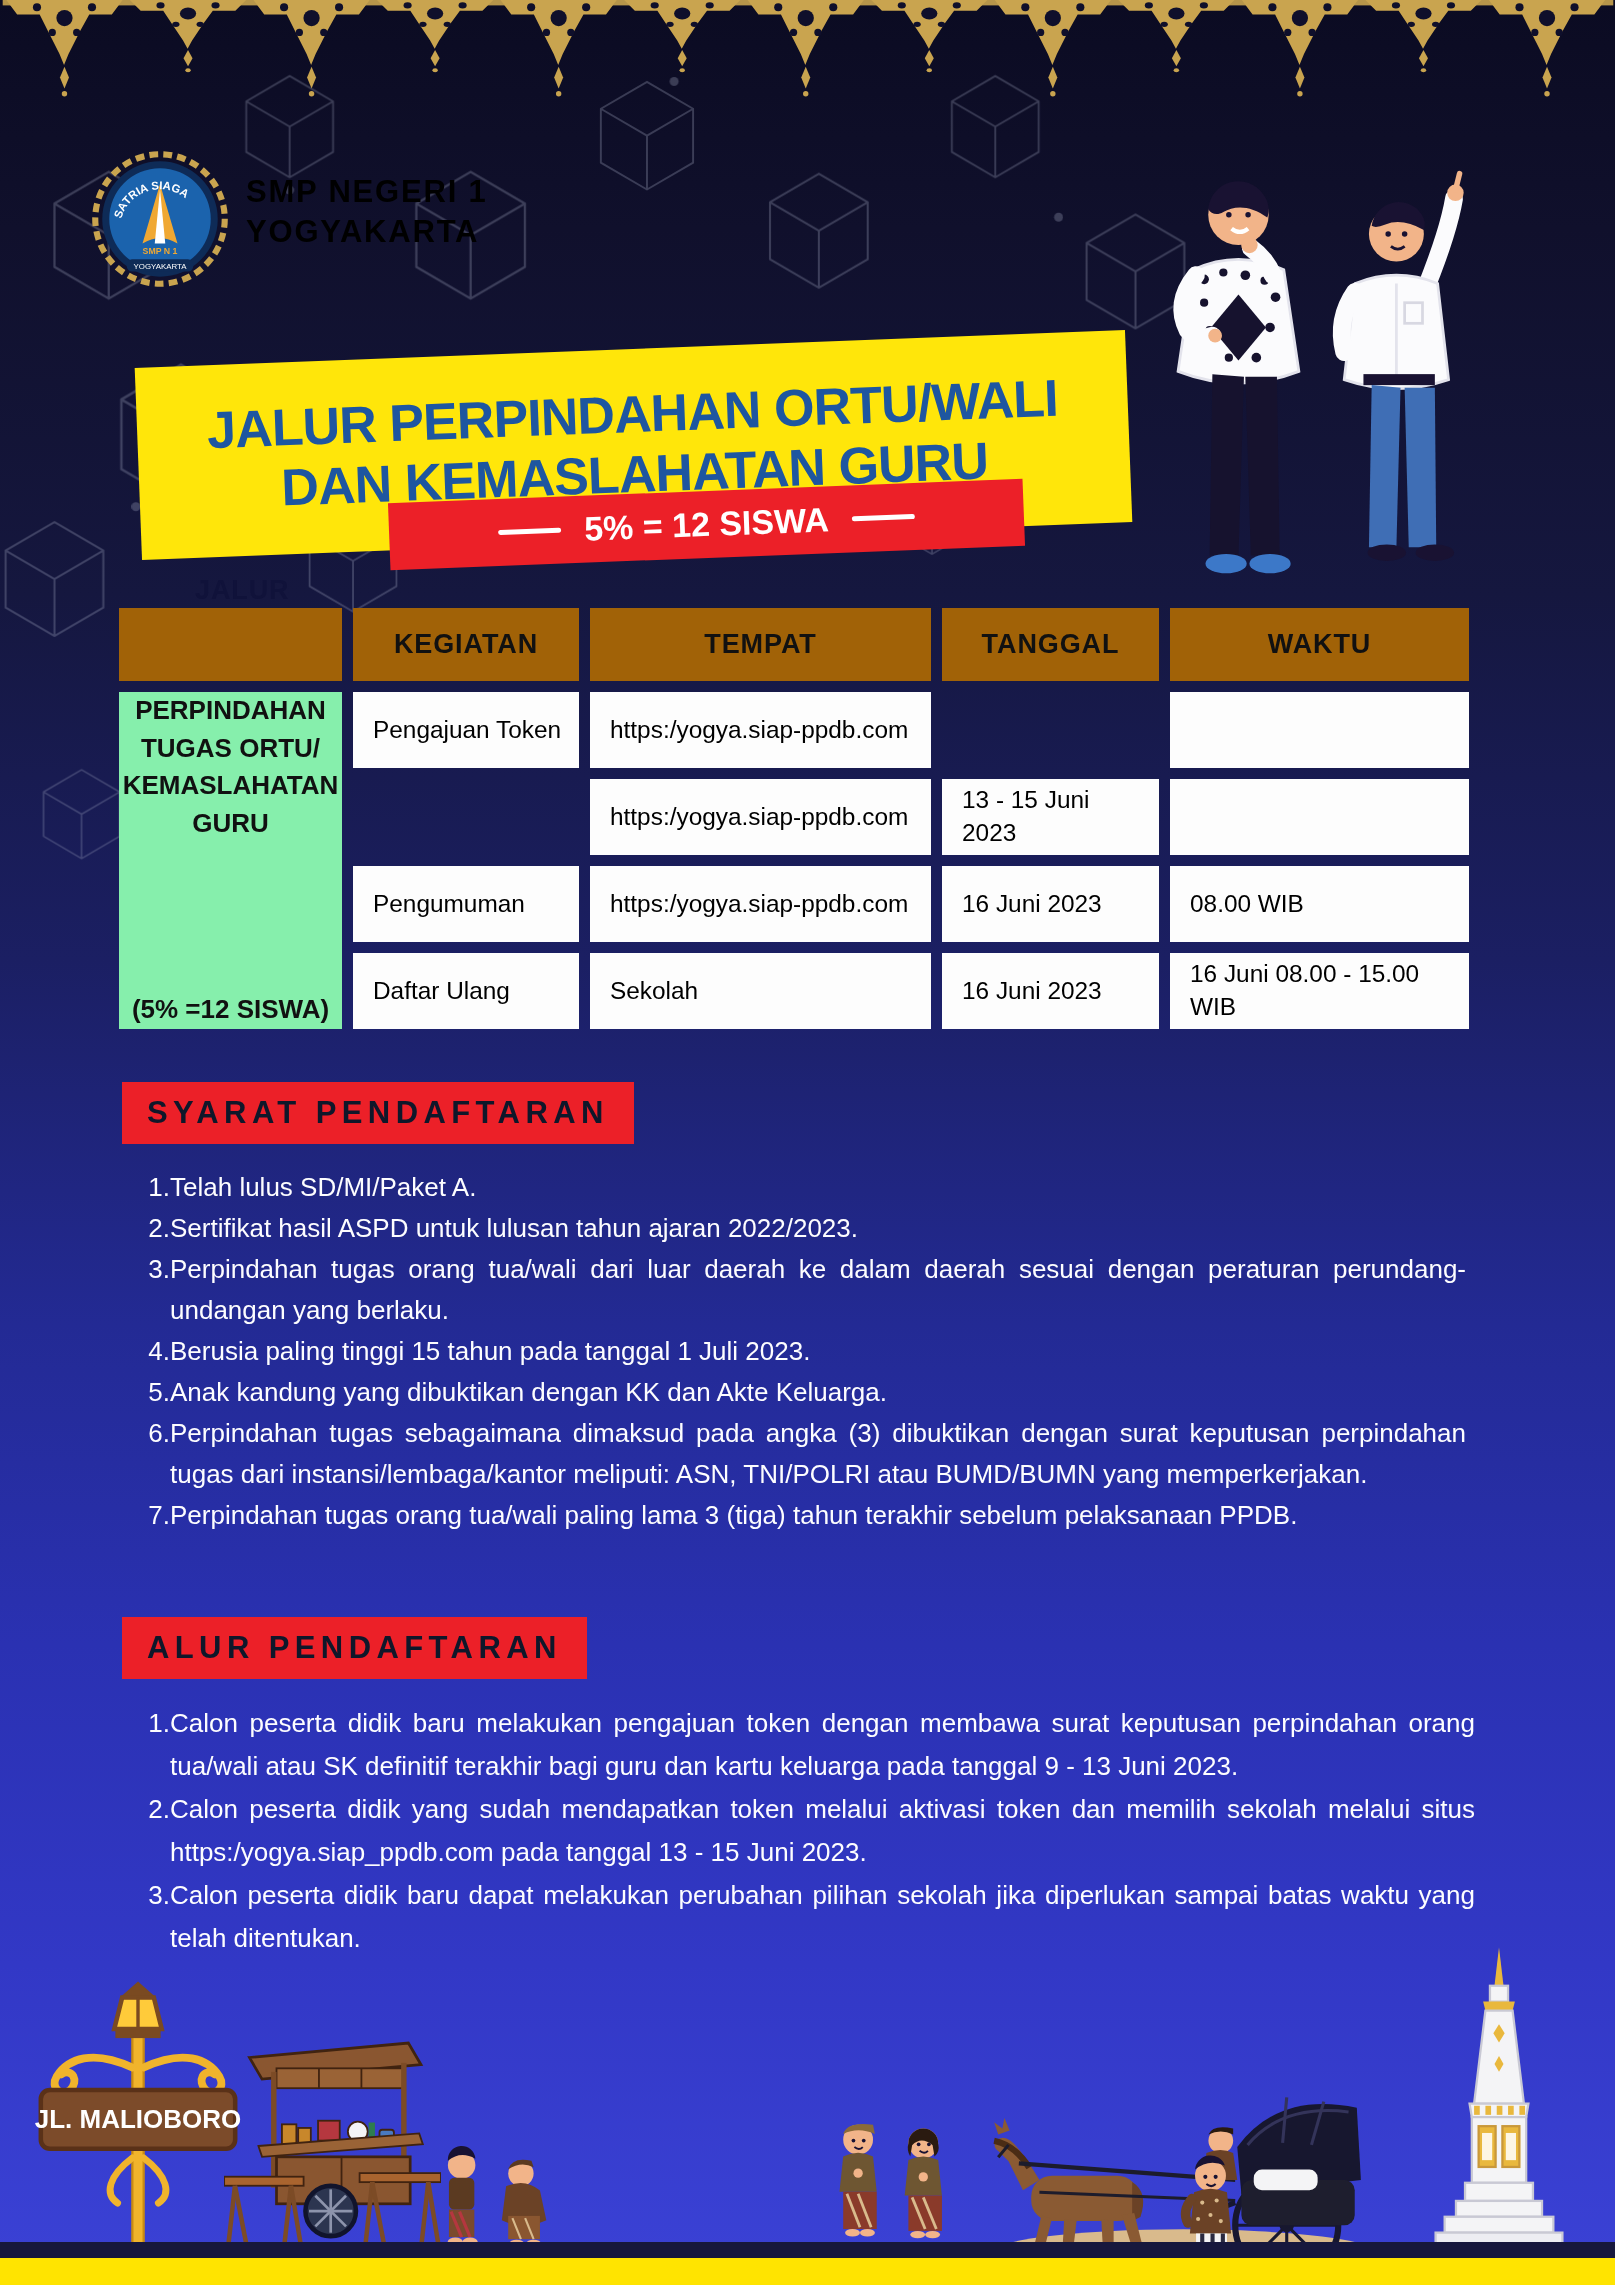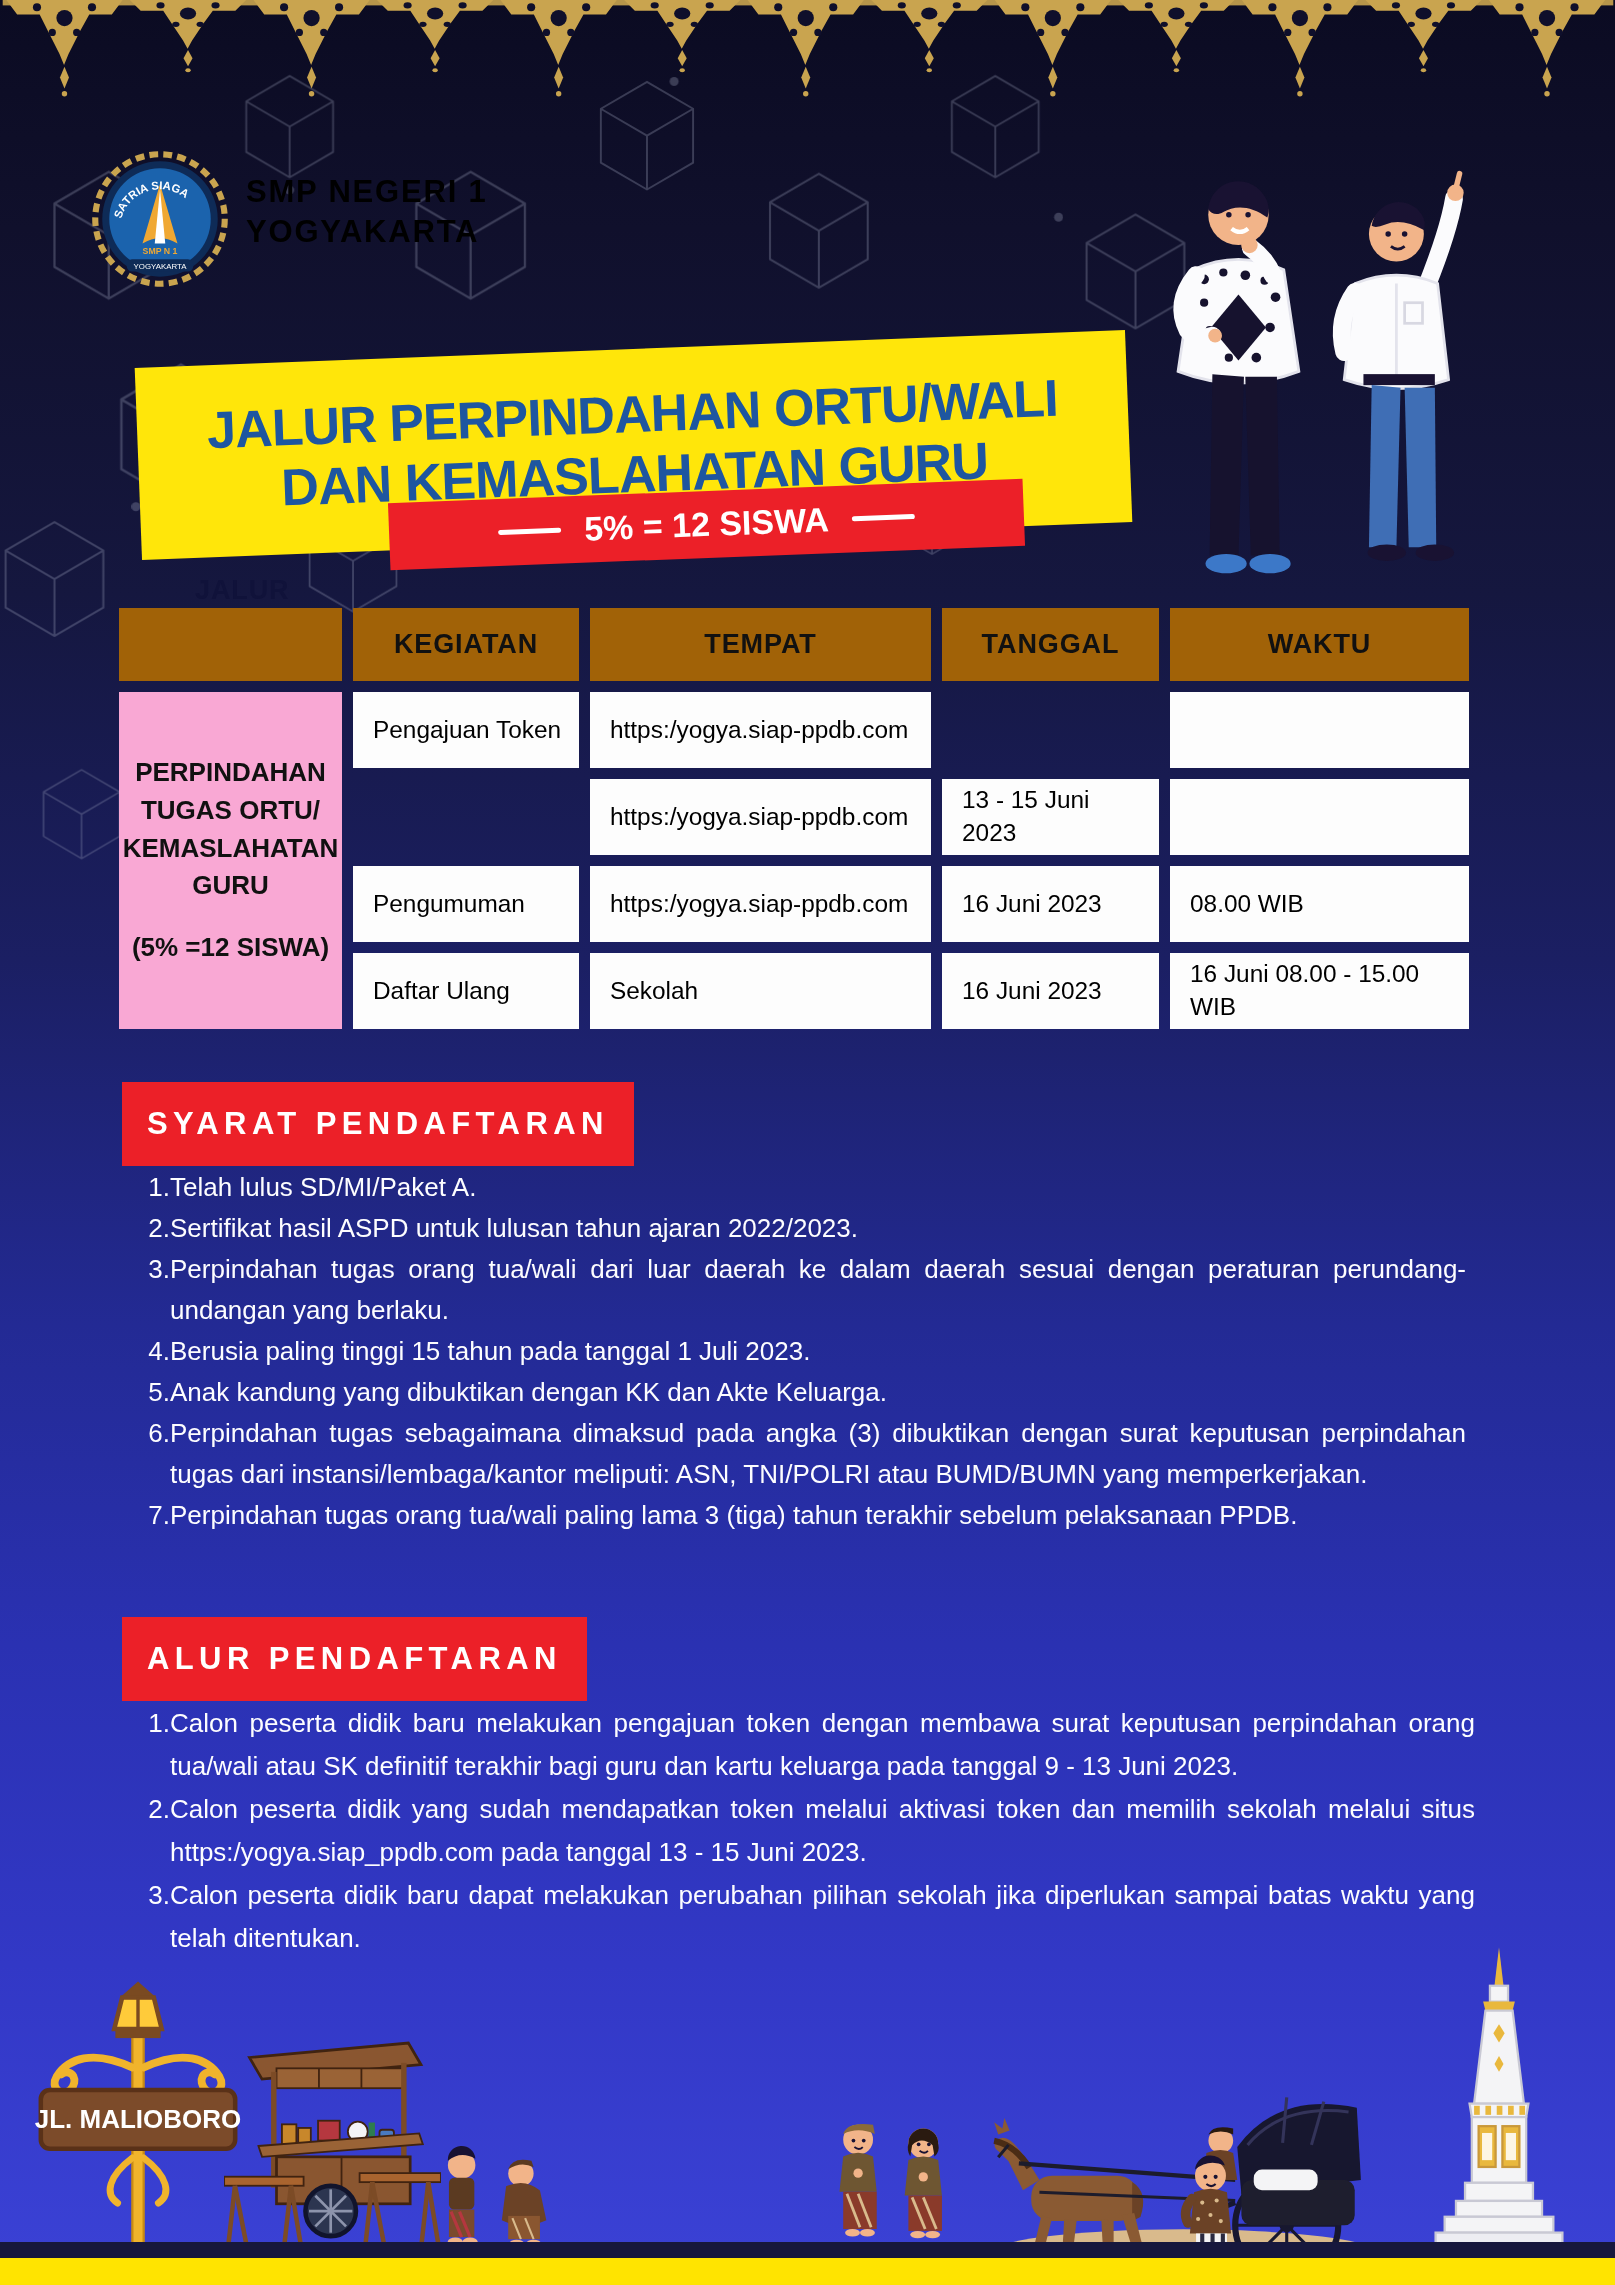--- a/index.html
+++ b/index.html
@@ -23,28 +23,28 @@
   
   .jalur-label{left:195px;top:575px;font-size:27px;font-weight:bold;color:#10123a;letter-spacing:0.9px;}
   .ppdb-table{left:119px;top:608px;display:grid;
     grid-template-columns:223px 226px 341px 217px 299px;
     grid-template-rows:73px 76px 76px 76px 76px;
     column-gap:11px;row-gap:11px;}
   .th{background:#a16207;color:#111;display:flex;align-items:center;justify-content:center;
       font-size:27px;font-weight:bold;letter-spacing:0.9px;}
   .td{background:#fdfdfd;color:#000000;display:flex;align-items:center;
       font-size:24.4px;padding:0 9px 0 20px;line-height:1.35;}
-  .jalur-cell{grid-area:2/1/6/2;background:#f9a8d4;color:#111;display:flex;flex-direction:column;
-      justify-content:center;align-items:center;text-align:center;font-size:26px;font-weight:bold;
+  .jalur-cell{grid-area:2/1/6/2;background:#86efac;color:#111;display:flex;flex-direction:column;
+      justify-content:space-between;align-items:center;text-align:center;font-size:26px;font-weight:bold;
       line-height:1.45;padding:0 12.7px;}
   .jalur-cell .note{margin-top:24px;}
 
   
-  .sec-banner{background:#EC2028;color:#ffffff;font-size:31px;font-weight:bold;letter-spacing:5.4px;
-      padding:24px 25px;display:inline-block;}
+  .sec-banner{background:#EC2028;color:#0f172a;font-size:31px;font-weight:bold;letter-spacing:5.4px;
+      padding:13px 25px;display:inline-block;}
   .syarat-banner{left:122px;top:1082px;}
   .alur-banner{left:122px;top:1617px;}
   .list{color:#fdfdff;}
   .syarat-list{left:136px;top:1167px;width:1330px;font-size:26px;line-height:41px;}
   .alur-list{left:136px;top:1702px;width:1339px;font-size:26px;line-height:43px;}
   .li{display:flex;}
   .li .num{flex:0 0 34px;text-align:right;}
   .li .txt{flex:1;text-align:justify;}
 
   

